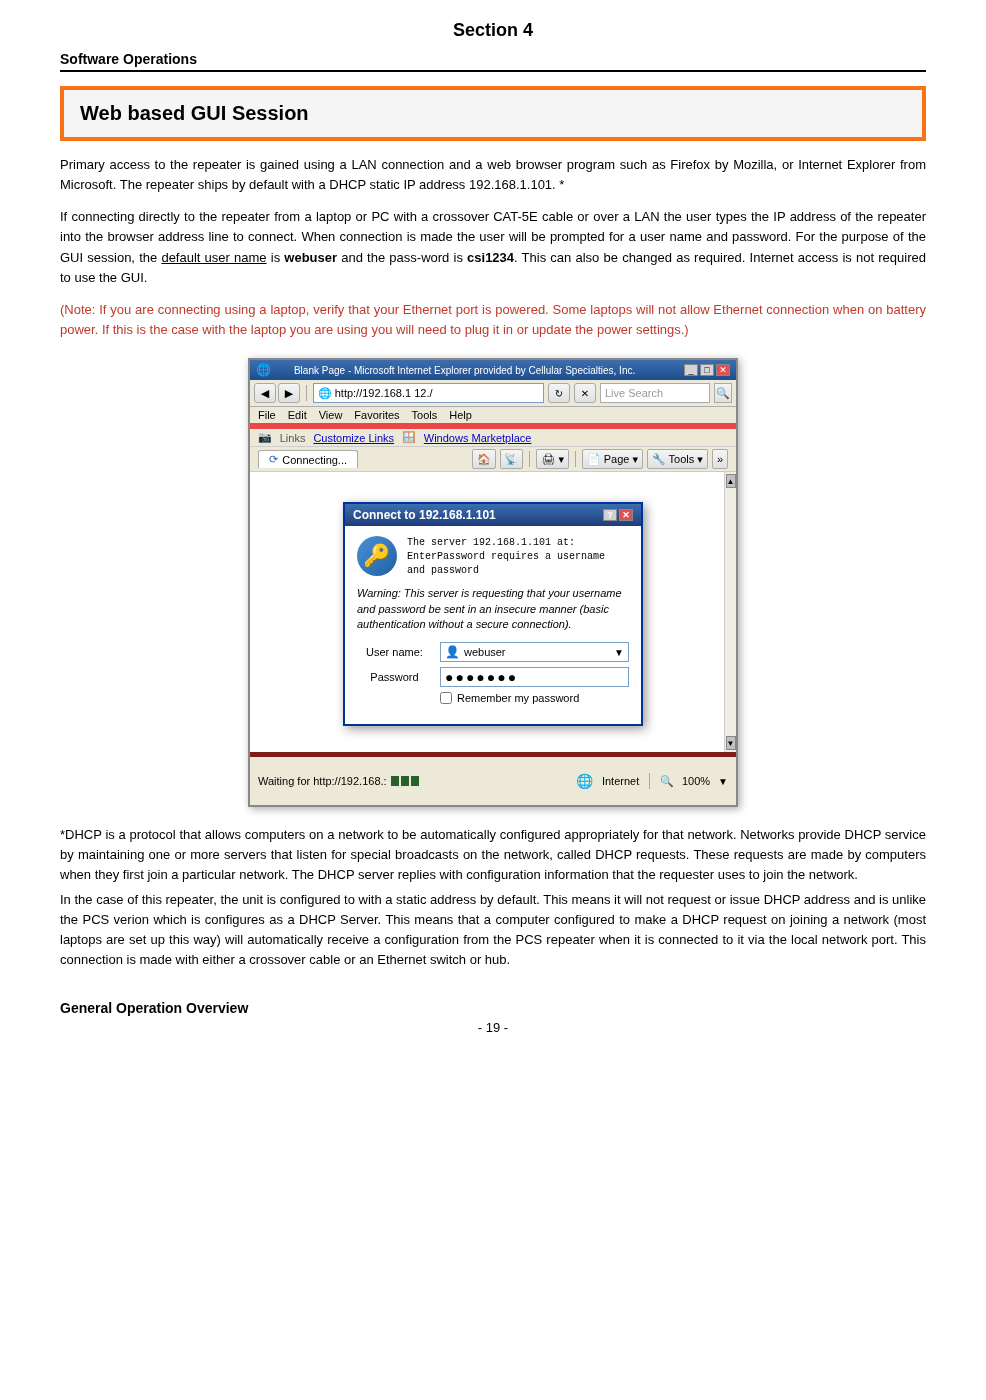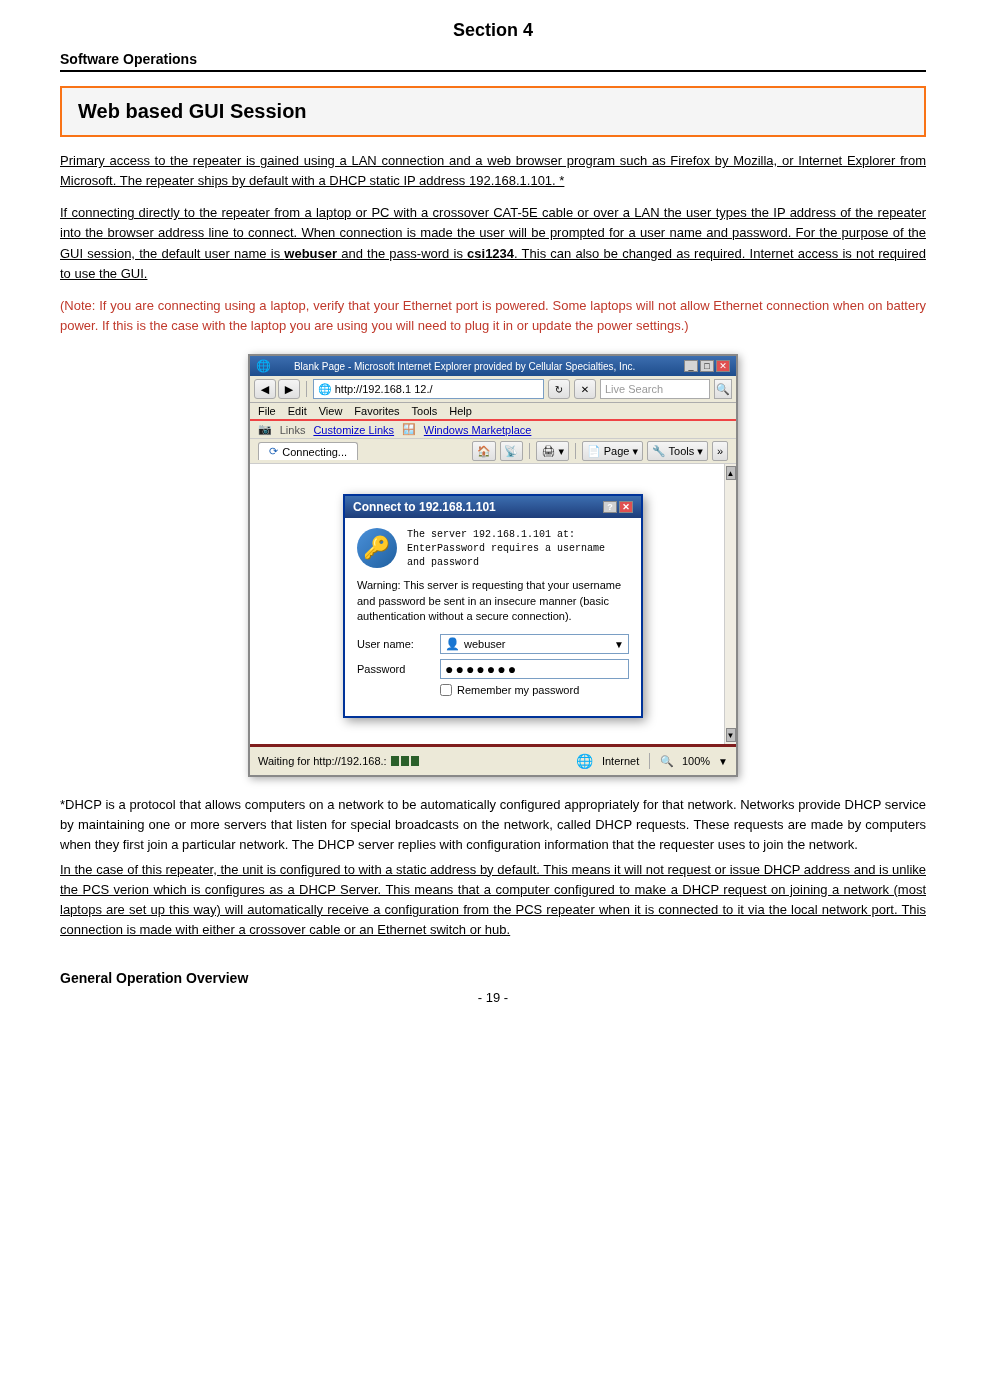--- a/index.html
+++ b/index.html
@@ -22,37 +22,36 @@
     .section-title {
       font-size: 14px;
       font-weight: bold;
       border-bottom: 2px solid #000;
       padding-bottom: 3px;
       margin-bottom: 14px;
     }
 
     .content-box {
       background: #f5f5f5;
-      border: 2px solid #f97316;
+      border: 4px solid #f97316;
       padding: 12px 16px;
       margin-bottom: 14px;
     }
 
     .content-box h2 {
       font-size: 20px;
       font-weight: bold;
       margin-bottom: 0;
     }
 
     .body-text {
       font-size: 13px;
       line-height: 1.55;
       margin-bottom: 12px;
       text-align: justify;
-      text-decoration: underline;
     }
 
     .body-text .underline {
       text-decoration: underline;
     }
 
     .body-text .bold {
       font-weight: bold;
     }
 
@@ -179,21 +178,21 @@
       border: 1px solid #aaa;
       display: flex;
       align-items: center;
       justify-content: center;
       font-size: 11px;
       cursor: pointer;
     }
 
     .browser-menubar {
       background: #ece9d8;
-      border-bottom: 2px solid #ef4444;
+      border-bottom: 6px solid #ef4444;
       padding: 2px 8px;
       display: flex;
       gap: 12px;
       font-size: 11px;
     }
 
     .menu-item {
       cursor: pointer;
       color: #000;
     }
@@ -319,34 +318,35 @@
       line-height: 1.4;
       color: #000;
       font-family: Liberation Mono, monospace;
     }
 
     .dialog-warning {
       font-size: 11px;
       line-height: 1.4;
       color: #000;
       margin-bottom: 10px;
+      font-style: italic;
     }
 
     .form-row {
       display: flex;
       align-items: center;
       margin-bottom: 5px;
       gap: 8px;
     }
 
     .form-label {
       width: 75px;
       font-size: 11px;
       color: #000;
-      text-align: left;
+      text-align: center;
     }
 
     .form-input {
       flex: 1;
       height: 20px;
       border: 1px solid #7a9ec4;
       padding: 0 4px;
       font-size: 11px;
       display: flex;
       align-items: center;
@@ -393,22 +393,22 @@
       border-radius: 2px;
       display: flex;
       align-items: center;
       justify-content: center;
       font-size: 11px;
       cursor: pointer;
     }
 
     .browser-statusbar {
       background: #ece9d8;
-      border-top: 3px solid #7f1d1d;
-      padding: 6px 8px;
+      border-top: 5px solid #7f1d1d;
+      padding: 16px 8px;
       display: flex;
       align-items: center;
       justify-content: space-between;
       font-size: 11px;
     }
 
     .statusbar-left {
       display: flex;
       align-items: center;
       gap: 4px;

